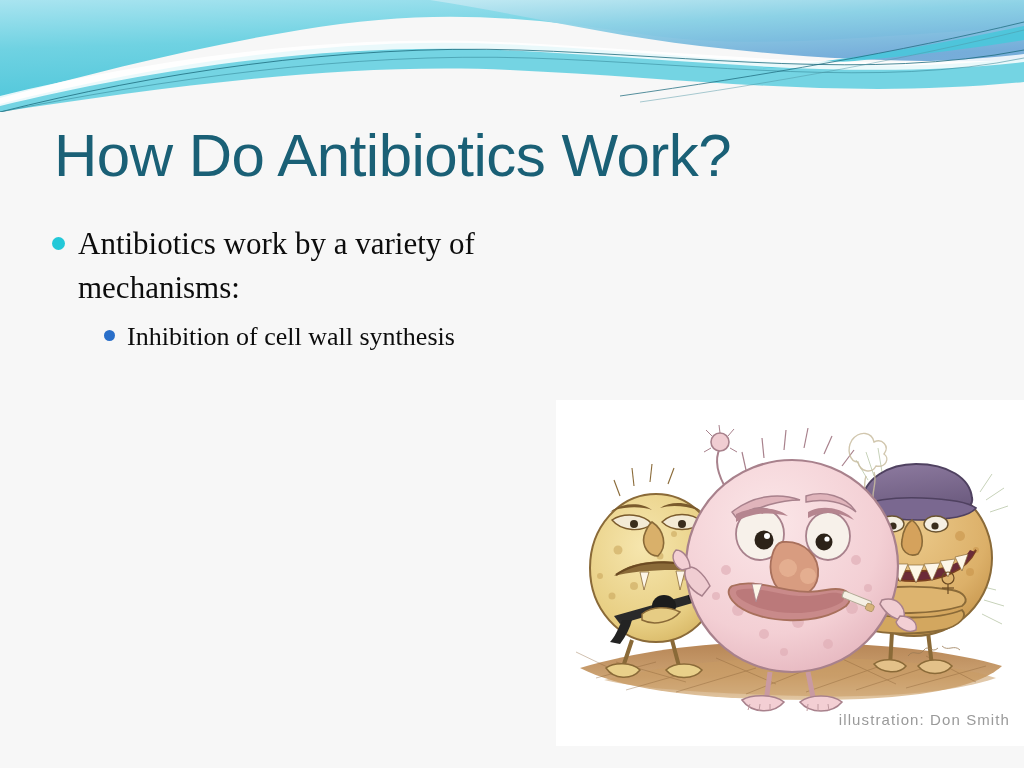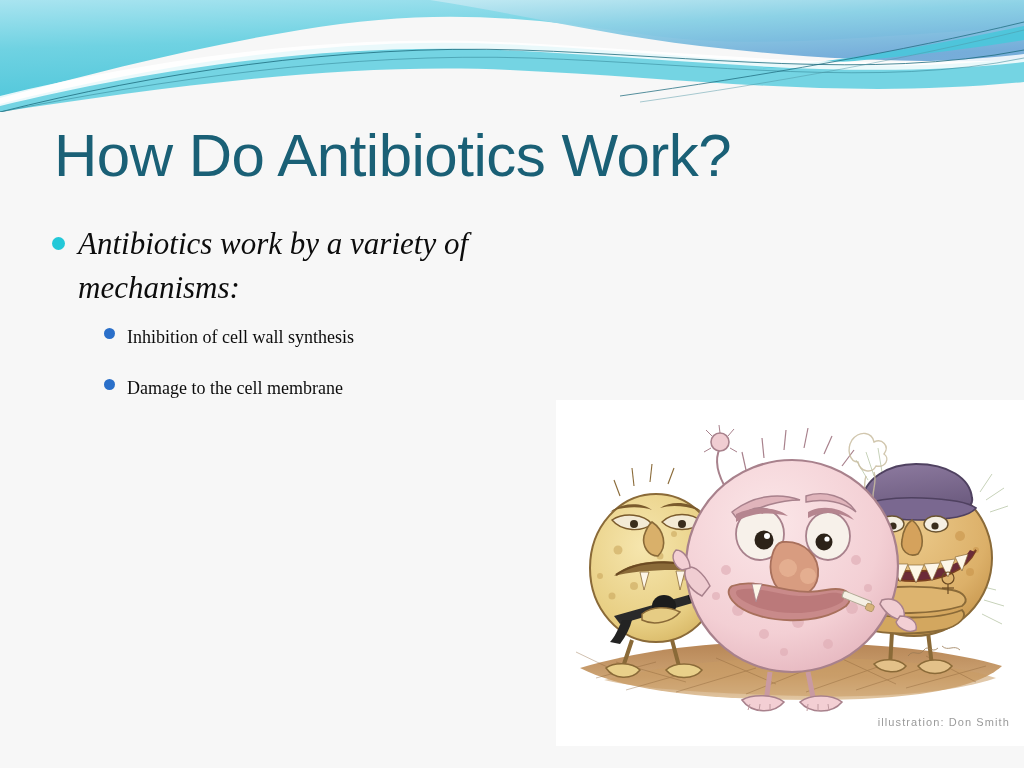--- a/index.html
+++ b/index.html
@@ -63,21 +63,20 @@
     top: 222px;
     width: 560px;
   }
   .bullet-row {
     display: flex;
     align-items: baseline;
     margin-bottom: 3px;
   }
   .bullet-row.level-1 {
     padding-left: 0;
-    font-style: italic;
   }
   .bullet-row.level-2 {
     padding-left: 52px;
   }
   .dot {
     flex: 0 0 auto;
     border-radius: 50%;
     display: inline-block;
     position: relative;
   }
@@ -97,21 +96,21 @@
   }
   .bullet-text {
     font-family: "Liberation Serif", serif;
     color: #0c0c0c;
   }
   .level-1 .bullet-text {
     font-size: 31px;
     line-height: 44px;
   }
   .level-2 .bullet-text {
-    font-size: 18px;
+    font-size: 26px;
     line-height: 48px;
   }
 
   
   .illustration-panel {
     position: absolute;
     left: 556px;
     top: 400px;
     width: 468px;
     height: 346px;
@@ -121,21 +120,21 @@
   .illustration-panel svg {
     display: block;
     width: 468px;
     height: 346px;
   }
   .credit {
     position: absolute;
     right: 14px;
     bottom: 18px;
     font-family: "Liberation Sans", sans-serif;
-    font-size: 11px;
+    font-size: 15px;
     letter-spacing: 1.1px;
     color: #9a9a9a;
     white-space: nowrap;
   }
 </style>
 </head>
 <body>
 
 <div class="slide">
 
@@ -185,24 +184,20 @@
     <div class="bullet-row level-1">
       <span class="dot"></span>
       <span class="bullet-text">Antibiotics work by a variety of mechanisms:</span>
     </div>
 
     <div class="bullet-row level-2">
       <span class="dot"></span>
       <span class="bullet-text">Inhibition of cell wall synthesis</span>
     </div>
 
-    <div class="bullet-row level-2">
-      <span class="dot"></span>
-      <span class="bullet-text">Damage to the cell membrane</span>
-    </div>
 
 
 
 
   </div>
 
   <div class="illustration-panel">
     <svg viewBox="0 0 468 346">
       <defs>
         <radialGradient id="yellowBody" cx="0.4" cy="0.35" r="0.75">

